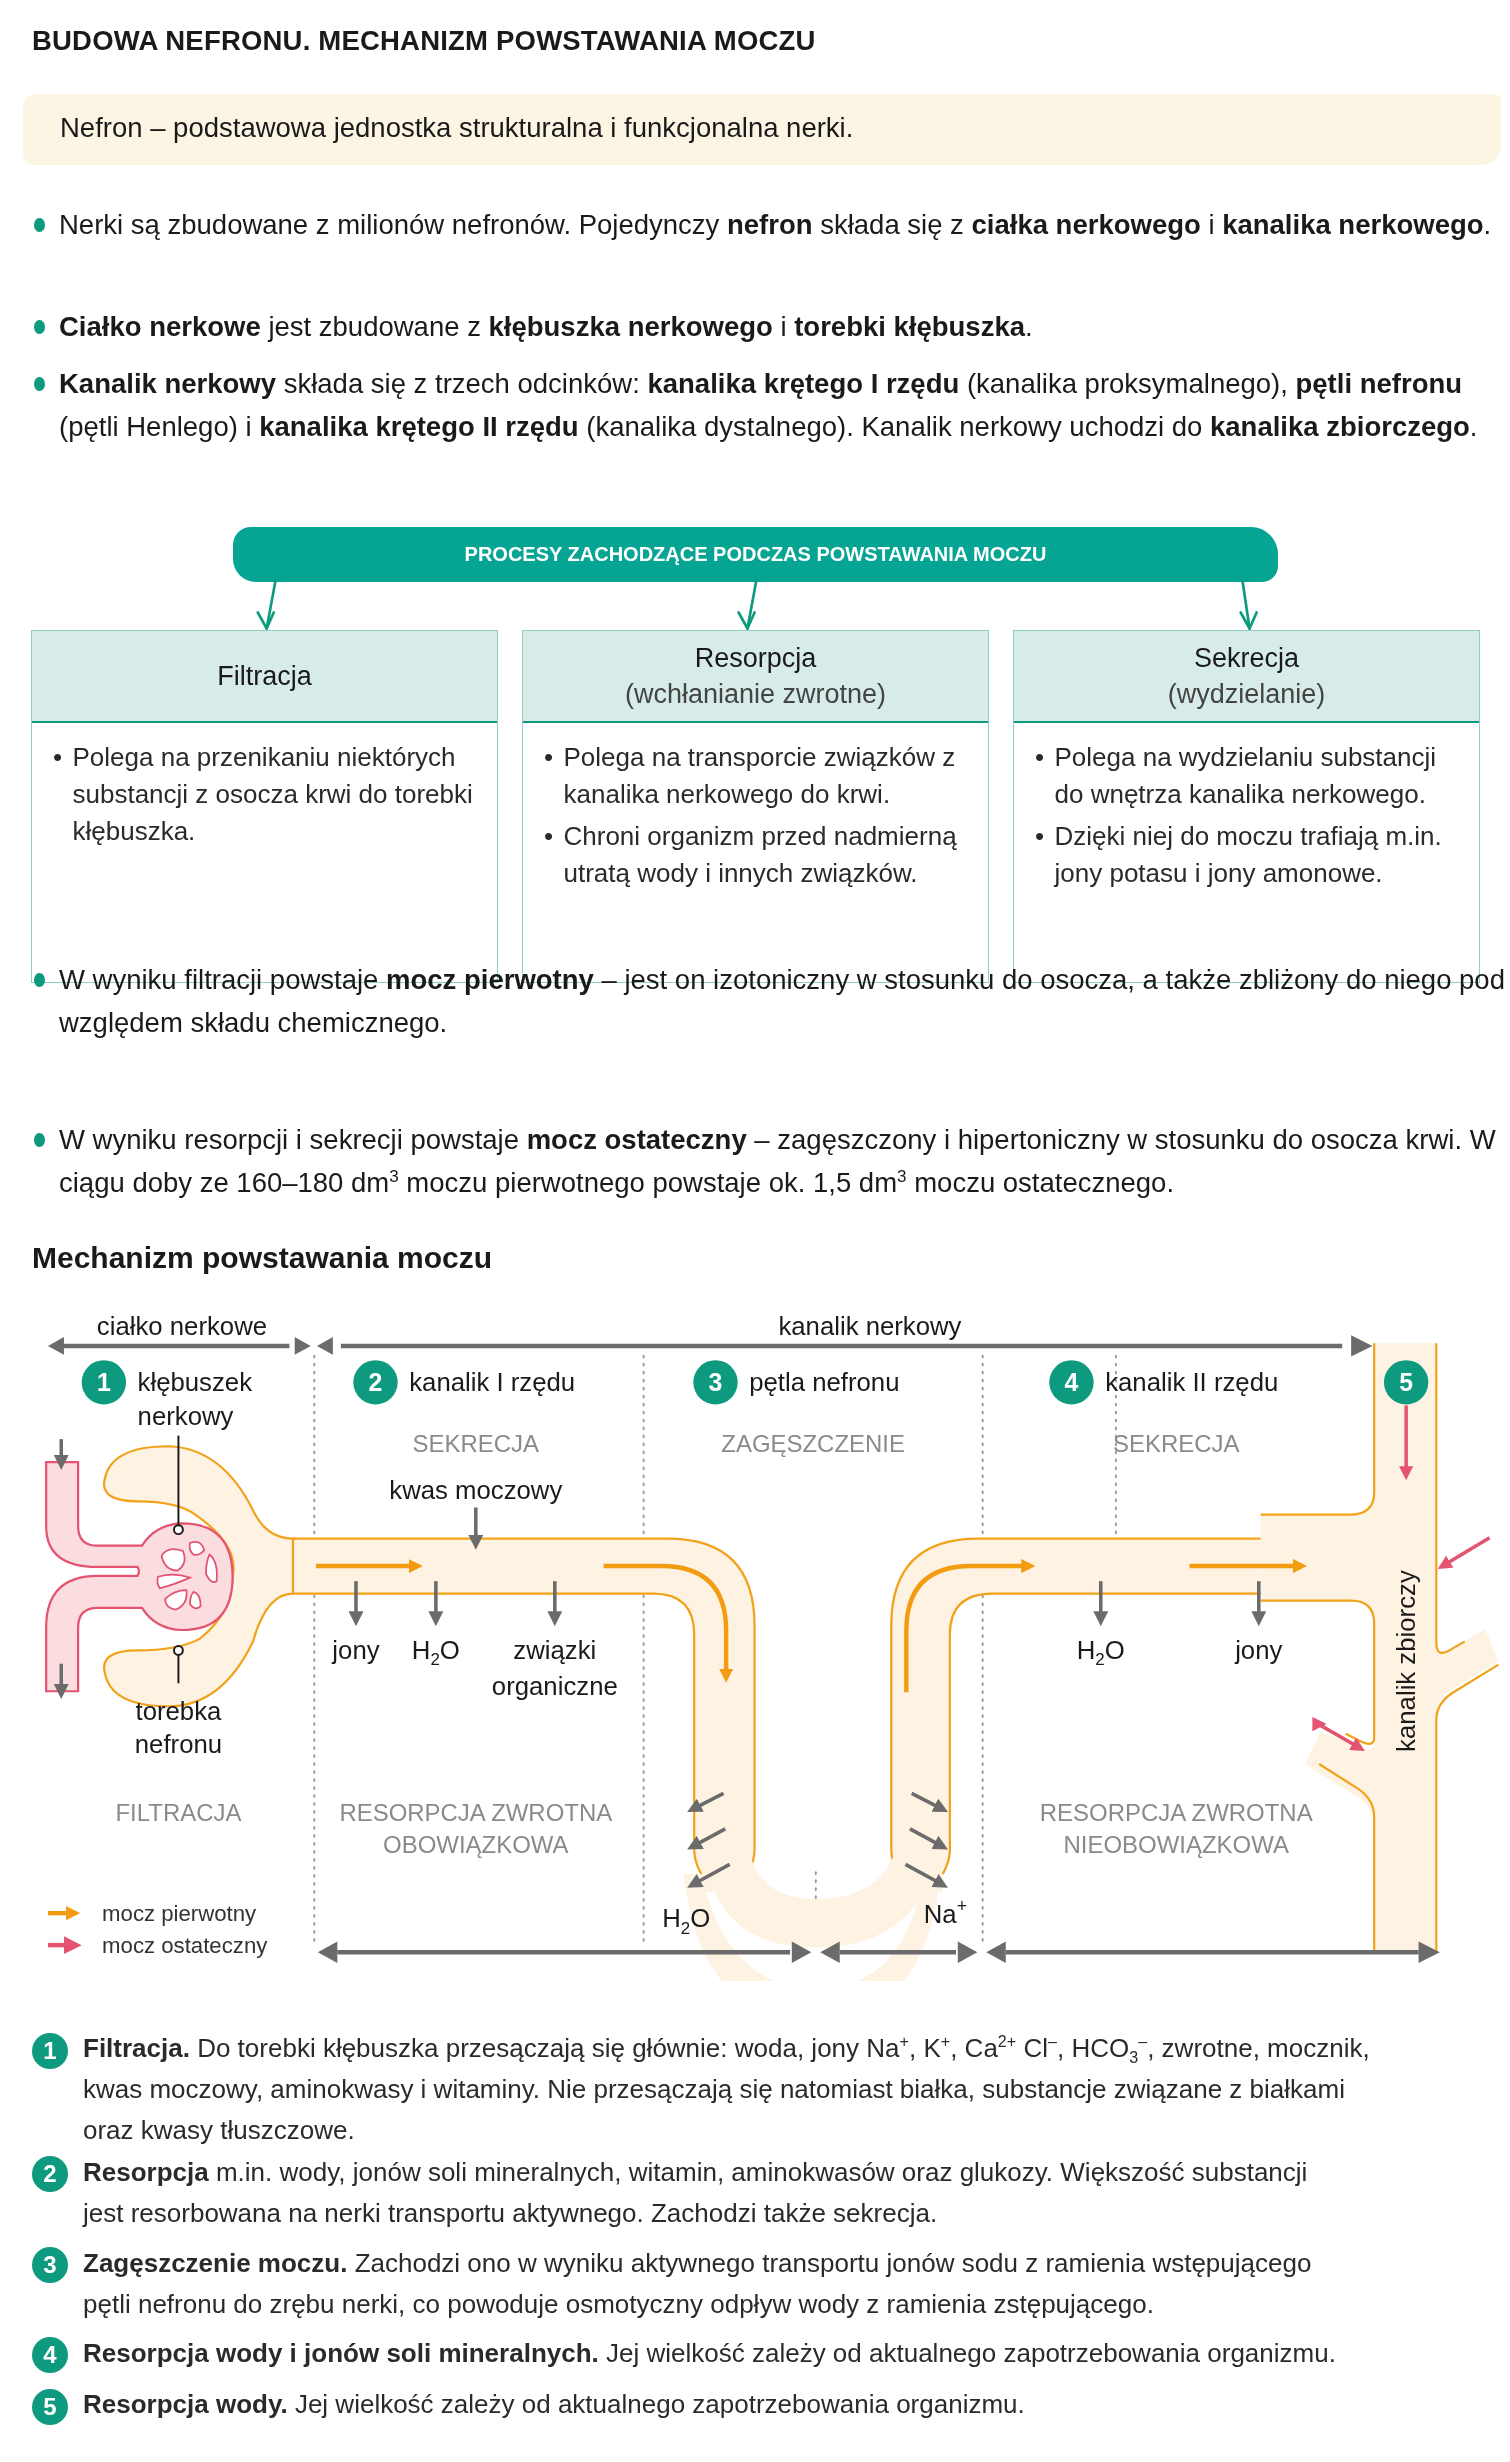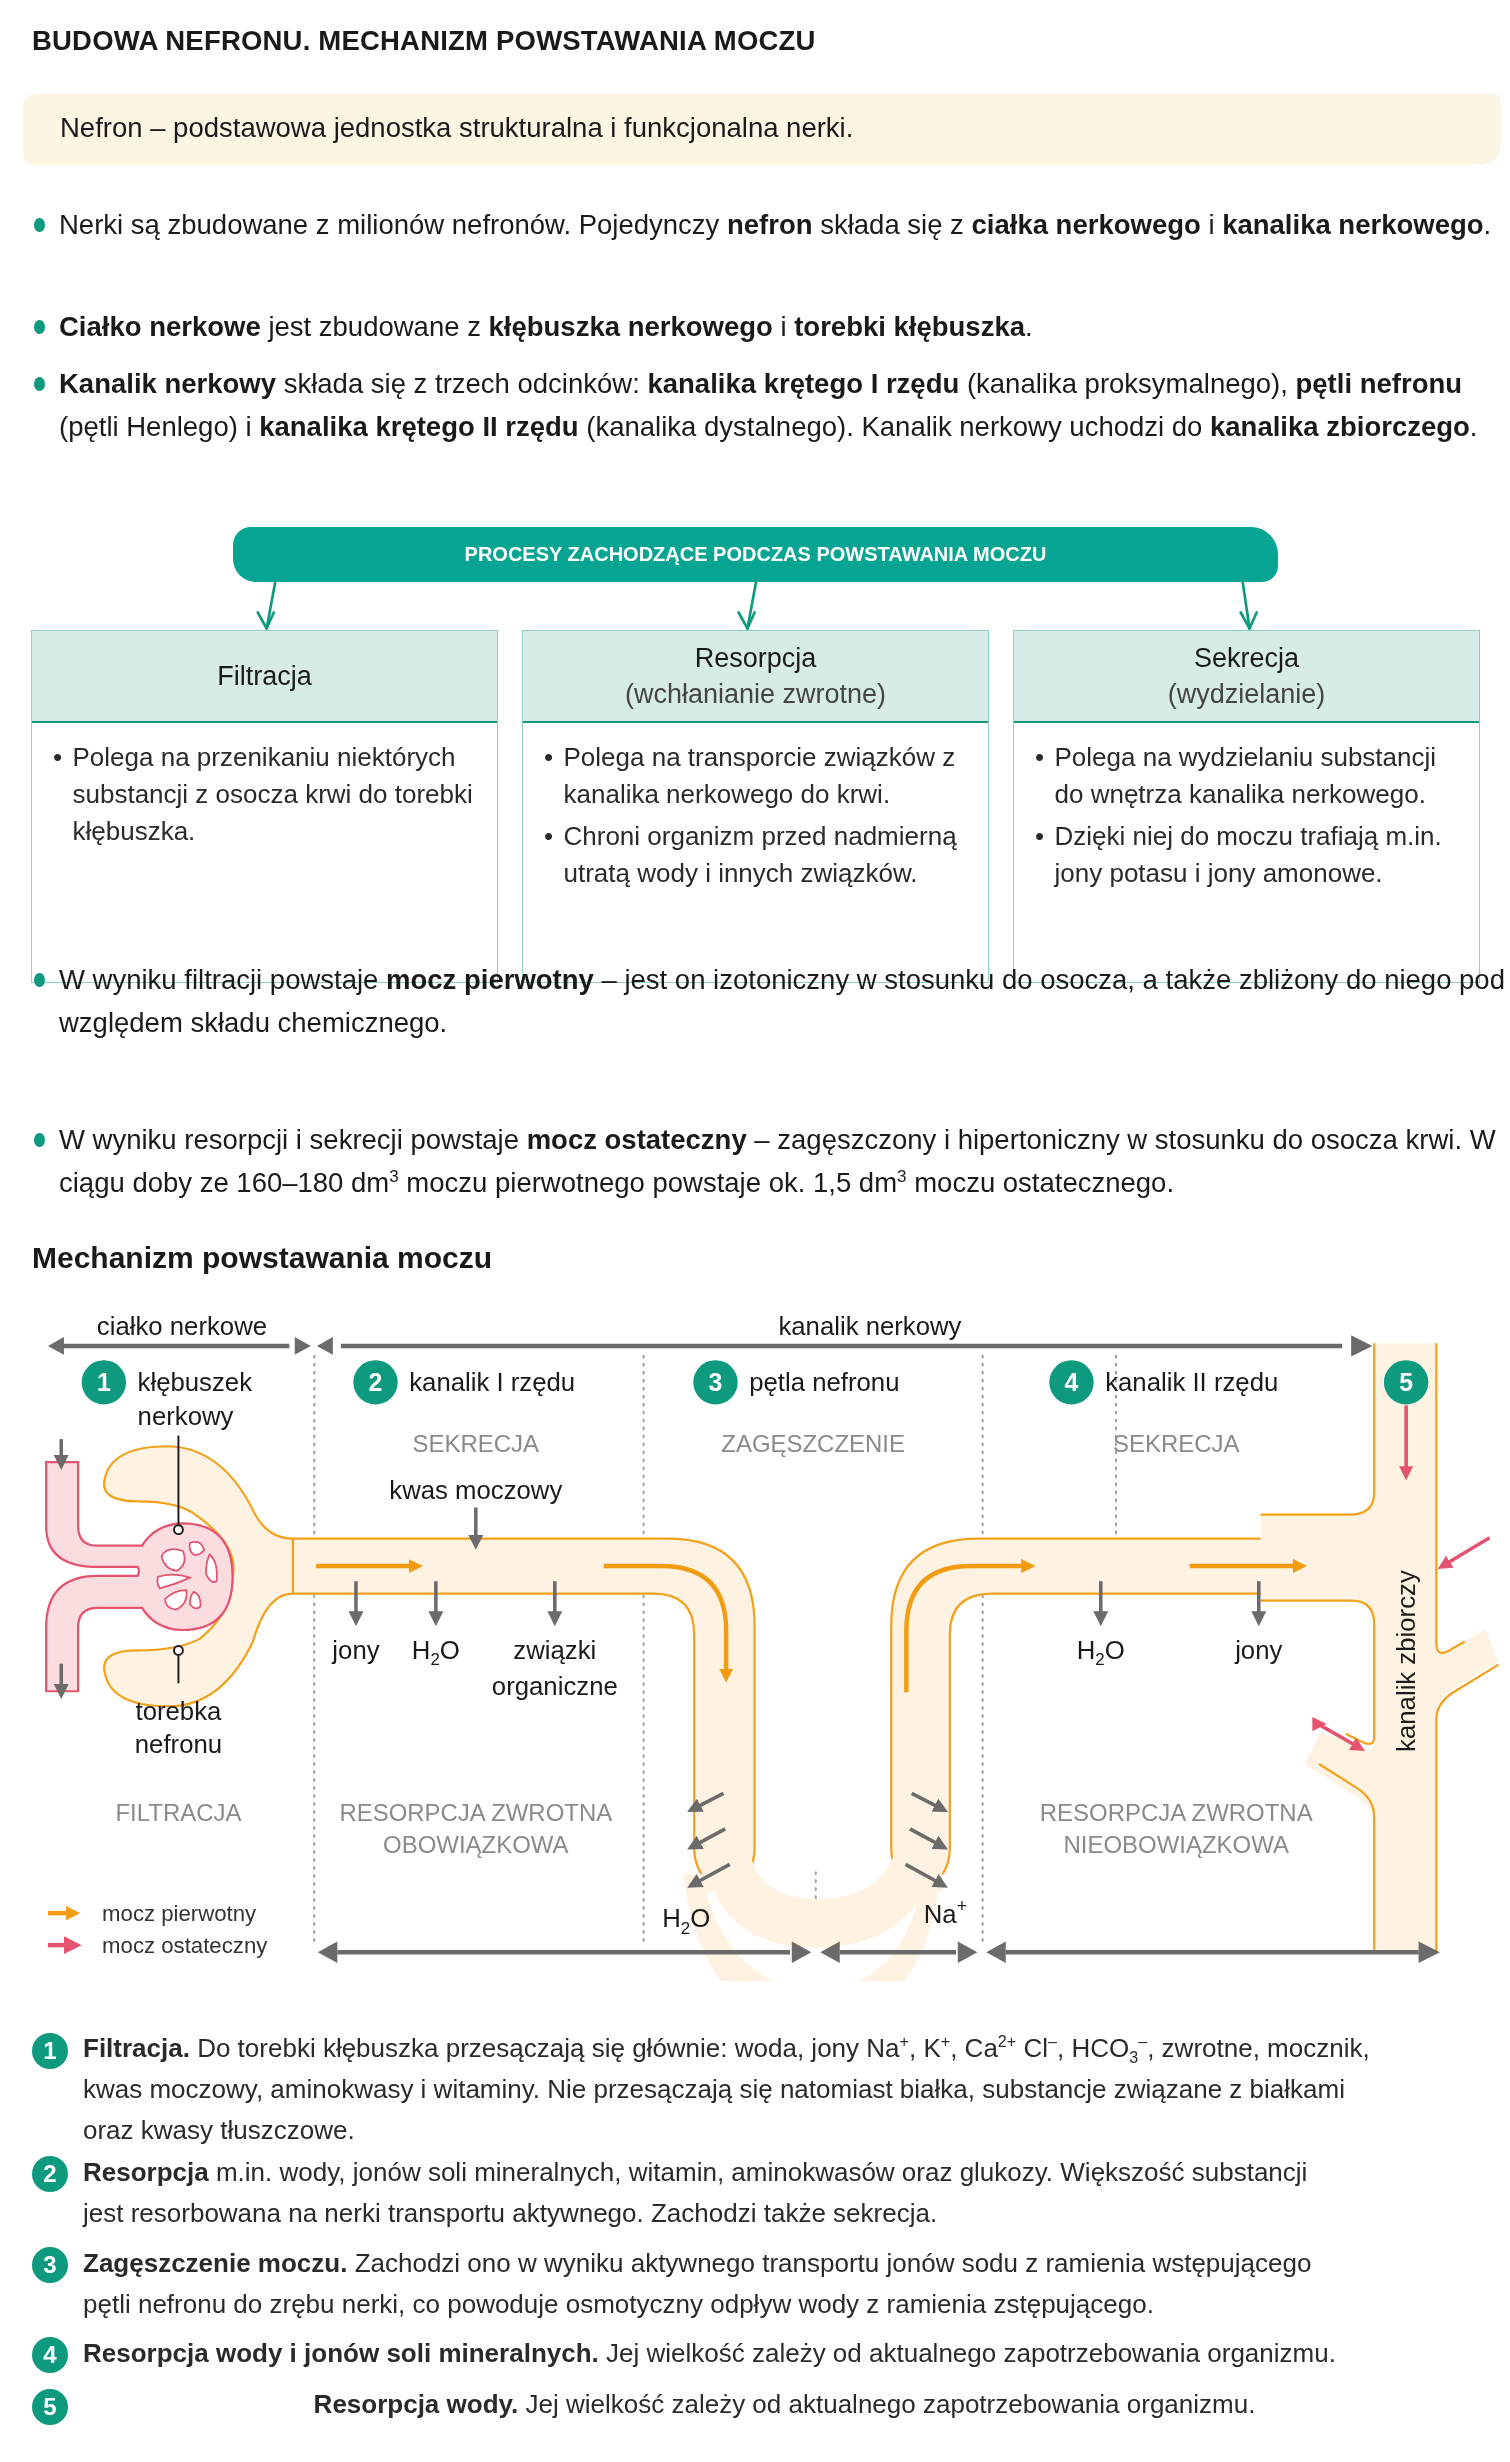--- a/index.html
+++ b/index.html
@@ -307,16 +307,16 @@
     <div><span class="b">Zagęszczenie moczu.</span><span> Zachodzi ono w wyniku aktywnego transportu jonów sodu z ramienia wstępującego</span></div>
     <div><span>pętli nefronu do zrębu nerki, co powoduje osmotyczny odpływ wody z ramienia zstępującego.</span></div>
   </div>
 
 <div class="stepnum" style="top:2337px;">4</div>
 <div class="stepline" style="top:2333px;">
     <div><span class="b">Resorpcja wody i jonów soli mineralnych.</span><span> Jej wielkość zależy od aktualnego zapotrzebowania organizmu.</span></div>
   </div>
 
 <div class="stepnum" style="top:2389px;">5</div>
-<div class="stepline" style="top:2384px;text-align:center;">
+<div class="stepline" style="top:2384px;">
     <div><span class="b">Resorpcja wody.</span><span> Jej wielkość zależy od aktualnego zapotrzebowania organizmu.</span></div>
   </div>
 
 
 </body></html>

